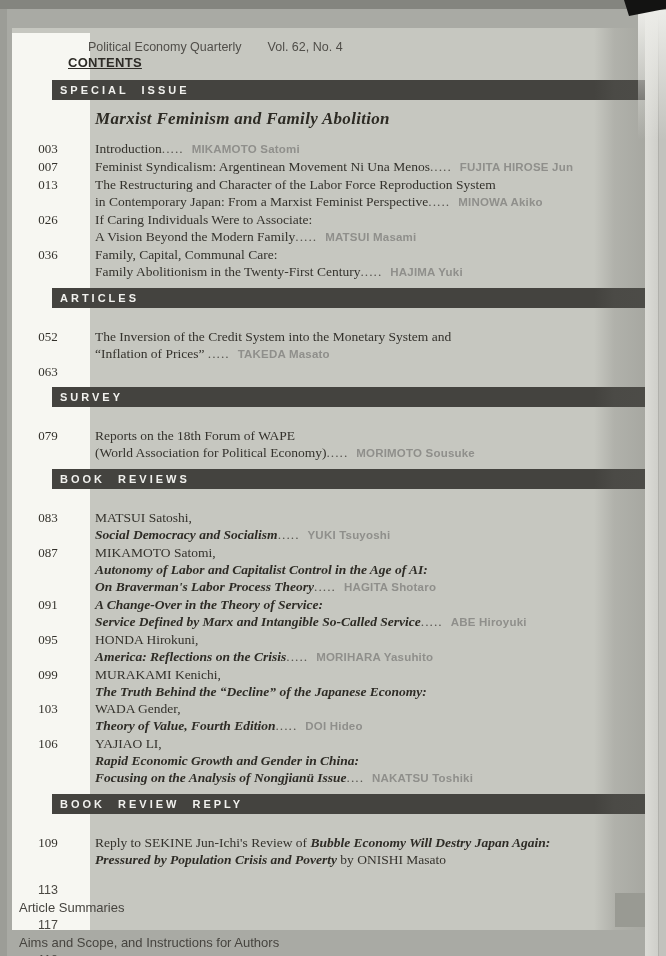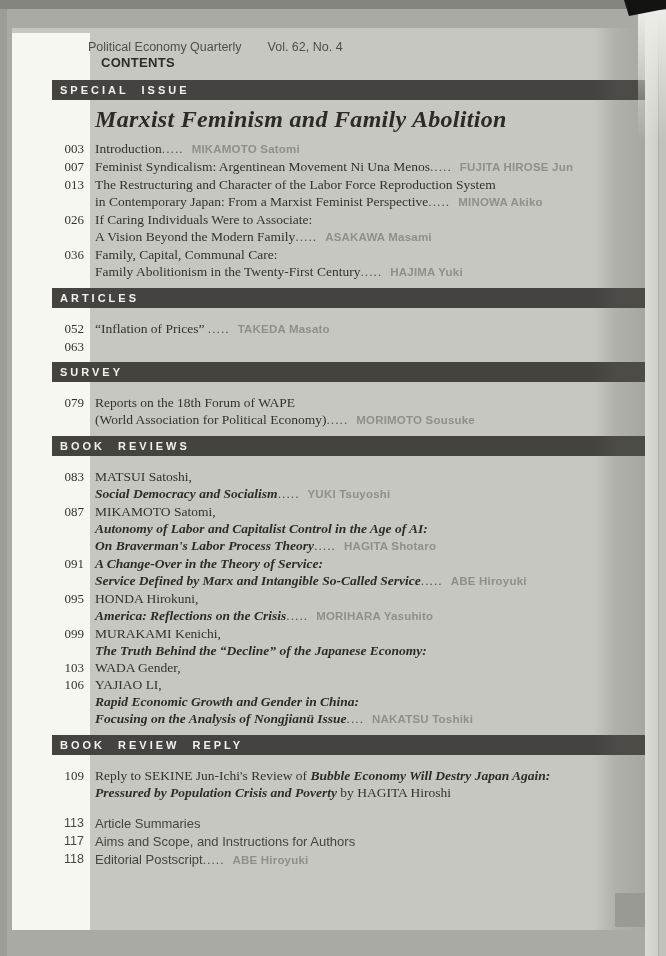--- a/index.html
+++ b/index.html
@@ -19,36 +19,36 @@
               border-left:1px solid #b0b0ab;box-sizing:border-box;z-index:5;}
   .edge-highlight{position:absolute;left:638px;top:10px;width:28px;height:130px;z-index:6;
                   background:linear-gradient(to bottom,#ecece8,rgba(236,236,232,0));}
   .wedge{position:absolute;left:624px;top:0;width:42px;height:16px;background:#131312;z-index:7;
          clip-path:polygon(0 0,100% 0,100% 55%,12% 100%);}
   
   .content{position:absolute;left:12px;top:33px;width:633px;z-index:3;}
   .masthead{margin:7px 0 0 76px;font-family:"Liberation Sans",sans-serif;font-size:12.5px;
             color:#504e49;line-height:15px;}
   .masthead .issue{margin-left:26px;}
-  .contents-label{margin-left:89px;font-family:"Liberation Sans",sans-serif;font-weight:bold;
-                  font-size:13px;color:#2e2c27;letter-spacing:.3px;line-height:15px;}
+  .contents-label{margin-left:56px;font-family:"Liberation Sans",sans-serif;font-weight:bold;
+                  font-size:13px;color:#2e2c27;letter-spacing:.3px;line-height:15px;text-decoration:underline;}
   .section-bar{margin:7px 0 0 40px;width:609px;height:20px;background:#44433f;color:#f1f1ee;
                font-family:"Liberation Sans",sans-serif;font-weight:bold;font-size:11px;
                letter-spacing:3px;word-spacing:7px;display:flex;align-items:center;
                padding-left:8px;box-sizing:border-box;}
   .section-bar:first-child{margin-top:10px;}
   .section-bar:last-of-type{margin-top:2px;}
-  .issue-title{margin:5px 0 0 83px;font-size:24px;font-style:italic;font-weight:600;
+  .issue-title{margin:5px 0 0 83px;font-size:17px;font-style:italic;font-weight:600;
                color:#2d2b24;letter-spacing:.3px;line-height:28px;}
-  .entries{margin-top:12px;}
+  .entries{margin-top:20px;}
   .issue-title + .entries{margin-top:7px;}
   .entries.back{margin-top:14px;}
   .entry{display:flex;margin-bottom:0;}
-  .entries.back .entry{margin-bottom:1px;}
-  .entry .num{flex:none;width:76px;box-sizing:border-box;text-align:right;padding-right:4px;
+  .entries.back .entry{margin-bottom:1px;flex-direction:column;}
+  .entry .num{flex:none;width:76px;box-sizing:border-box;text-align:center;padding-right:4px;
               font-size:13px;color:#34322c;line-height:17px;}
   .entries.back .num{font-family:"Liberation Sans",sans-serif;font-size:12.5px;color:#4a4842;}
   .entry .lines{flex:1;min-width:0;padding-left:7px;}
   .line{line-height:17px;font-size:13.5px;color:#34322c;white-space:nowrap;}
   .seg-i{font-weight:bold;font-style:italic;color:#2e2c26;}
   .seg-l{color:#5a5852;letter-spacing:1px;}
   .seg-a{font-family:"Liberation Sans",sans-serif;font-weight:bold;font-size:11.5px;
          color:#8f8f8b;letter-spacing:.2px;padding-left:8px;}
   .seg-s{font-family:"Liberation Sans",sans-serif;font-size:13px;color:#46443f;}
 </style>
@@ -86,38 +86,39 @@
             <div class="num">013</div>
             <div class="lines">
               <div class="line"><span class="seg-r">The Restructuring and Character of the Labor Force Reproduction System</span></div>
               <div class="line"><span class="seg-r">in Contemporary Japan: From a Marxist Feminist Perspective</span><span class="seg-l">.....</span><span class="seg-a">MINOWA Akiko</span></div>
             </div>
           </div>
           <div class="entry">
             <div class="num">026</div>
             <div class="lines">
               <div class="line"><span class="seg-r">If Caring Individuals Were to Associate:</span></div>
-              <div class="line"><span class="seg-r">A Vision Beyond the Modern Family</span><span class="seg-l">.....</span><span class="seg-a">ASAKAWA Masami</span></div>
+              <div class="line"><span class="seg-r">A Vision Beyond the Modern Family</span><span class="seg-l">.....</span><span class="seg-a">MATSUI Masami</span></div>
             </div>
           </div>
           <div class="entry">
             <div class="num">036</div>
             <div class="lines">
               <div class="line"><span class="seg-r">Family, Capital, Communal Care:</span></div>
               <div class="line"><span class="seg-r">Family Abolitionism in the Twenty-First Century</span><span class="seg-l">.....</span><span class="seg-a">HAJIMA Yuki</span></div>
             </div>
           </div>
         </div>
         <div class="section-bar">
           <span>ARTICLES</span>
         </div>
         <div class="entries">
           <div class="entry">
             <div class="num">052</div>
             <div class="lines">
+              <div class="line"><span class="seg-r">The Inversion of the Credit System into the Monetary System and</span></div>
               <div class="line"><span class="seg-r">“Inflation of Prices” </span><span class="seg-l">.....</span><span class="seg-a">TAKEDA Masato</span></div>
             </div>
           </div>
           <div class="entry">
             <div class="num">063</div>
           </div>
         </div>
         <div class="section-bar">
           <span>SURVEY</span>
         </div>
@@ -167,40 +168,41 @@
             <div class="num">099</div>
             <div class="lines">
               <div class="line"><span class="seg-r">MURAKAMI Kenichi,</span></div>
               <div class="line"><span class="seg-i">The Truth Behind the “Decline” of the Japanese Economy:</span></div>
             </div>
           </div>
           <div class="entry">
             <div class="num">103</div>
             <div class="lines">
               <div class="line"><span class="seg-r">WADA Gender,</span></div>
+              <div class="line"><span class="seg-i">Theory of Value, Fourth Edition</span><span class="seg-l">.....</span><span class="seg-a">DOI Hideo</span></div>
             </div>
           </div>
           <div class="entry">
             <div class="num">106</div>
             <div class="lines">
               <div class="line"><span class="seg-r">YAJIAO LI,</span></div>
               <div class="line"><span class="seg-i">Rapid Economic Growth and Gender in China:</span></div>
               <div class="line"><span class="seg-i">Focusing on the Analysis of Nongjianü Issue</span><span class="seg-l">....</span><span class="seg-a">NAKATSU Toshiki</span></div>
             </div>
           </div>
         </div>
         <div class="section-bar">
           <span>BOOK REVIEW REPLY</span>
         </div>
         <div class="entries">
           <div class="entry">
             <div class="num">109</div>
             <div class="lines">
               <div class="line"><span class="seg-r">Reply to SEKINE Jun-Ichi's Review of </span><span class="seg-i">Bubble Economy Will Destry Japan Again:</span></div>
-              <div class="line"><span class="seg-i">Pressured by Population Crisis and Poverty</span><span class="seg-r"> by HAGITA Hiroshi</span></div>
+              <div class="line"><span class="seg-i">Pressured by Population Crisis and Poverty</span><span class="seg-r"> by ONISHI Masato</span></div>
             </div>
           </div>
         </div>
         <div class="entries back">
           <div class="entry">
             <div class="num">113</div>
             <div class="lines">
               <div class="line"><span class="seg-s">Article Summaries</span></div>
             </div>
           </div>

